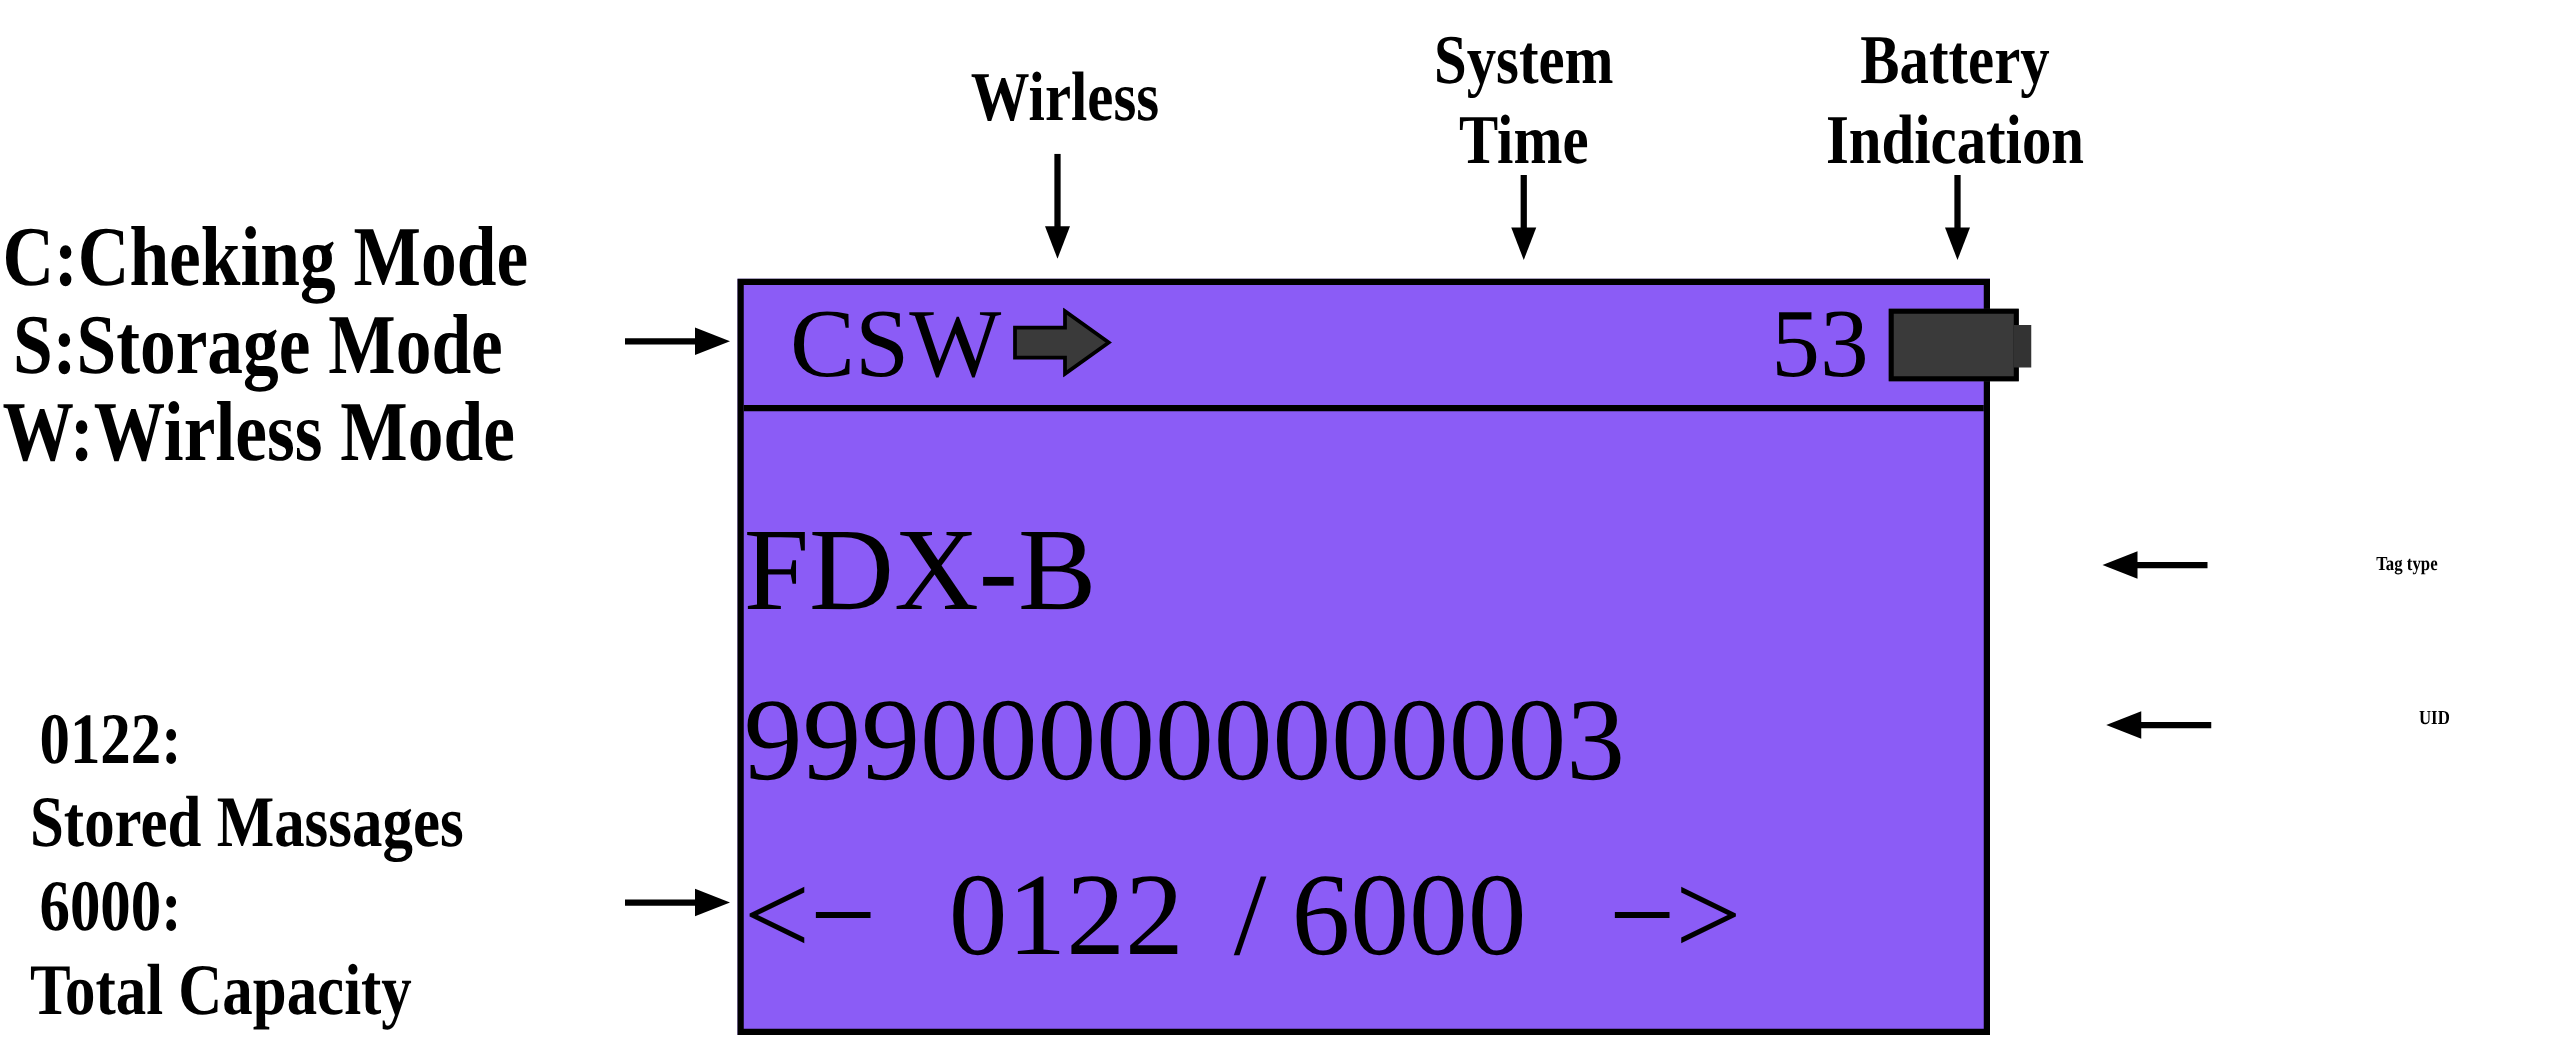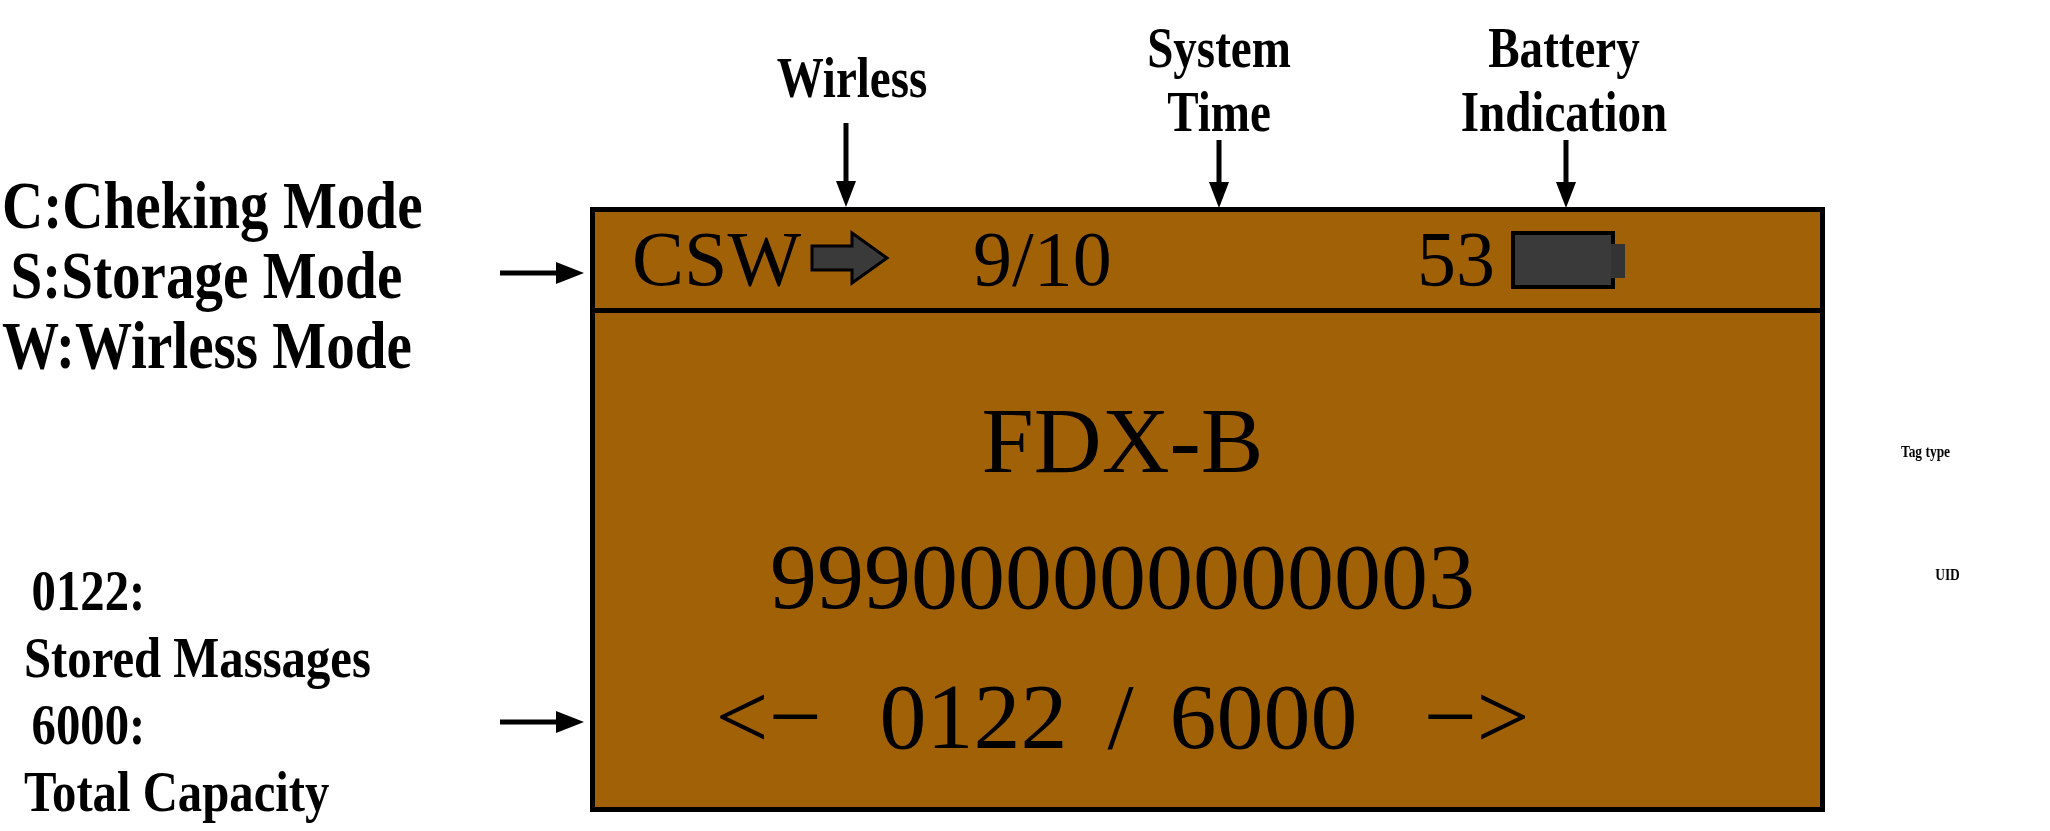--- a/index.html
+++ b/index.html
@@ -26,22 +26,22 @@
   .ar{position:absolute;}
   .ar-mode{left:498px;top:260px;}
   .ar-store{left:498px;top:709px;}
   .ar-wireless{left:833px;top:123px;}
   .ar-system{left:1206px;top:140px;}
   .ar-batt{left:1553px;top:140px;}
   .ar-tag{left:1680px;top:439px;}
   .ar-uid{left:1683px;top:567px;}
   
   .screen{
-    position:absolute;left:590px;top:207px;width:1235px;height:605px;
-    border:5px solid #000;box-sizing:border-box;background:#a16207;
+    position:absolute;left:590px;top:223px;width:1002px;height:605px;
+    border:5px solid #000;box-sizing:border-box;background:#8b5cf6;
   }
   .statusbar{
     position:relative;height:101px;border-bottom:5px solid #000;
     box-sizing:border-box;font-size:78px;line-height:94px;white-space:nowrap;
   }
   .sb-item{position:absolute;top:0;}
   .sb-mode{left:37px;}
   .sb-date{left:378px;}
   .sb-time{left:591px;}
   .sb-pct{left:822px;text-align:right;}
@@ -49,27 +49,27 @@
   .sb-batt{
     position:absolute;left:916px;top:19px;width:104px;height:58px;
     background:#3a3a3a;border:4px solid #000;box-sizing:border-box;
   }
   .sb-batt-nub{
     position:absolute;right:-14px;top:9px;width:14px;height:34px;
     background:#333333;
   }
   .row{
     position:absolute;left:0;width:1055px;font-size:94px;line-height:94px;
-    display:flex;justify-content:center;align-items:baseline;white-space:nowrap;
+    display:flex;justify-content:flex-start;align-items:baseline;white-space:nowrap;
   }
   .row-tag{top:181px;}
   .row-uid{top:317px;}
   .row-counter{top:457px;}
   .gap58{margin-left:58px;} .gap40{margin-left:40px;}
-  .gap36{margin-left:36px;} .gap66{margin-left:66px;} .gap62{}
+  .gap36{margin-left:20px;} .gap66{margin-left:66px;} .gap62{}
 </style>
 </head>
 <body>
 
 <div class="stage">
 
   <div class="lbl condL mode-legend">
     <div class="l1">C:Cheking Mode</div>
     <div class="l2">S:Storage Mode</div>
     <div class="l3">W:Wirless Mode</div>
@@ -126,21 +126,20 @@
     <polygon points="30,2 30,24 2,13" fill="#000"></polygon>
   </svg>
 
   <div class="screen">
 
     <div class="statusbar">
       <span class="sb-item sb-mode">CSW</span>
       <svg class="sb-arrow" width="80" height="56">
         <polygon points="2,16 42,16 42,3 77,28 42,53 42,40 2,40" fill="#3a3a3a" stroke="#000" stroke-width="3"></polygon>
       </svg>
-      <span class="sb-item sb-date">9/10</span>
       <span class="sb-item sb-pct">53</span>
       <div class="sb-batt">
         <div class="sb-batt-nub"></div>
       </div>
     </div>
 
     <div class="row row-tag">
       <span>FDX-B</span>
     </div>
 

